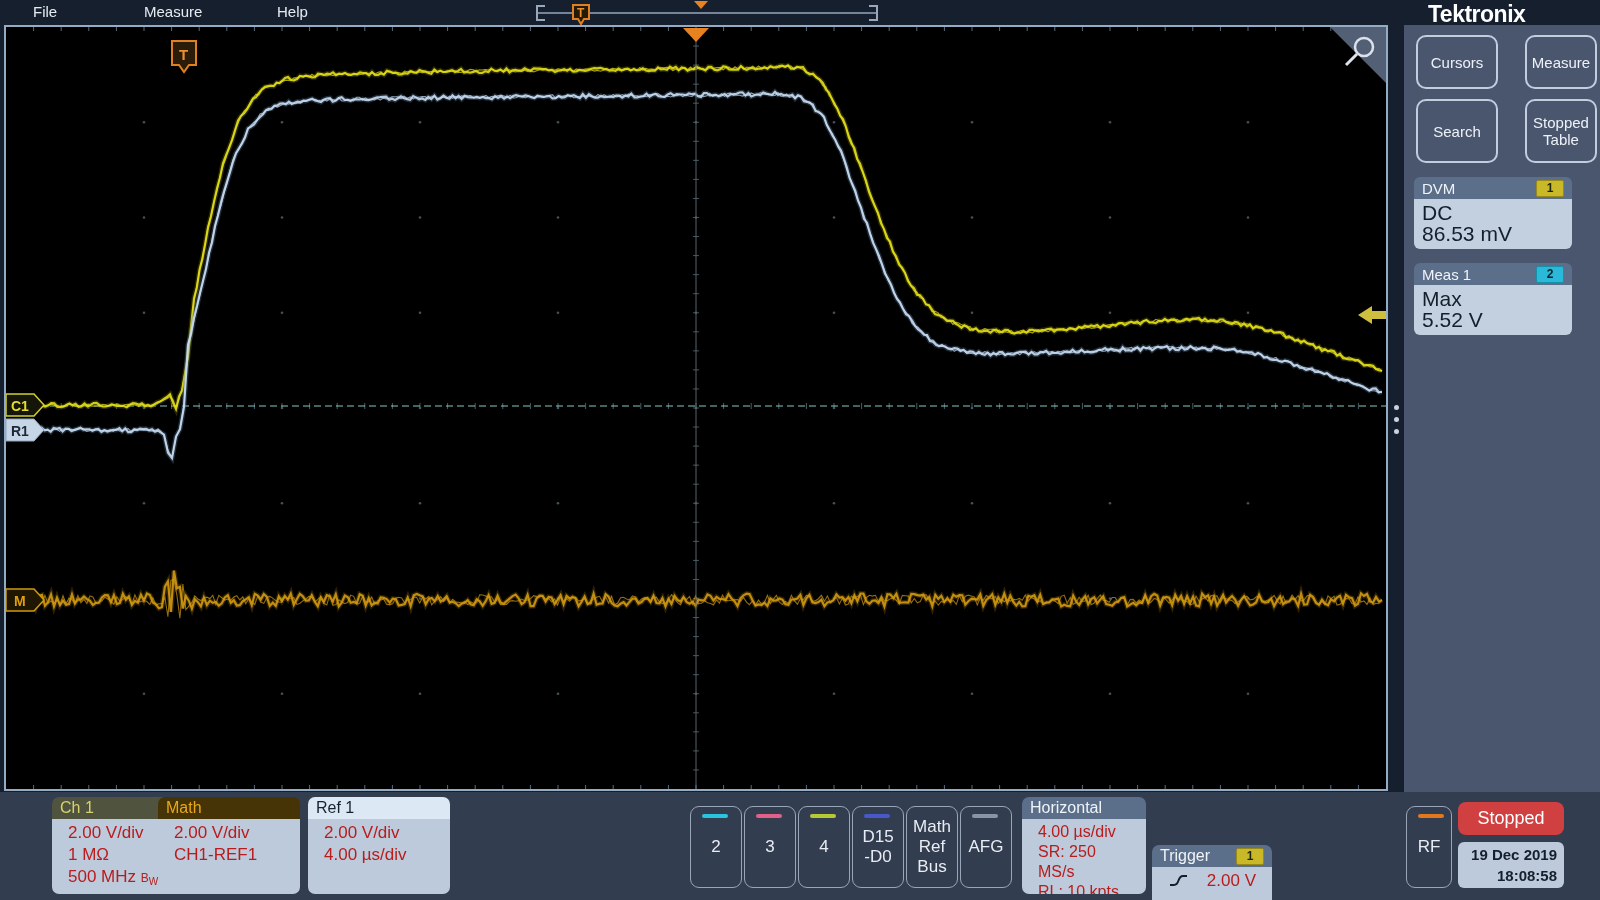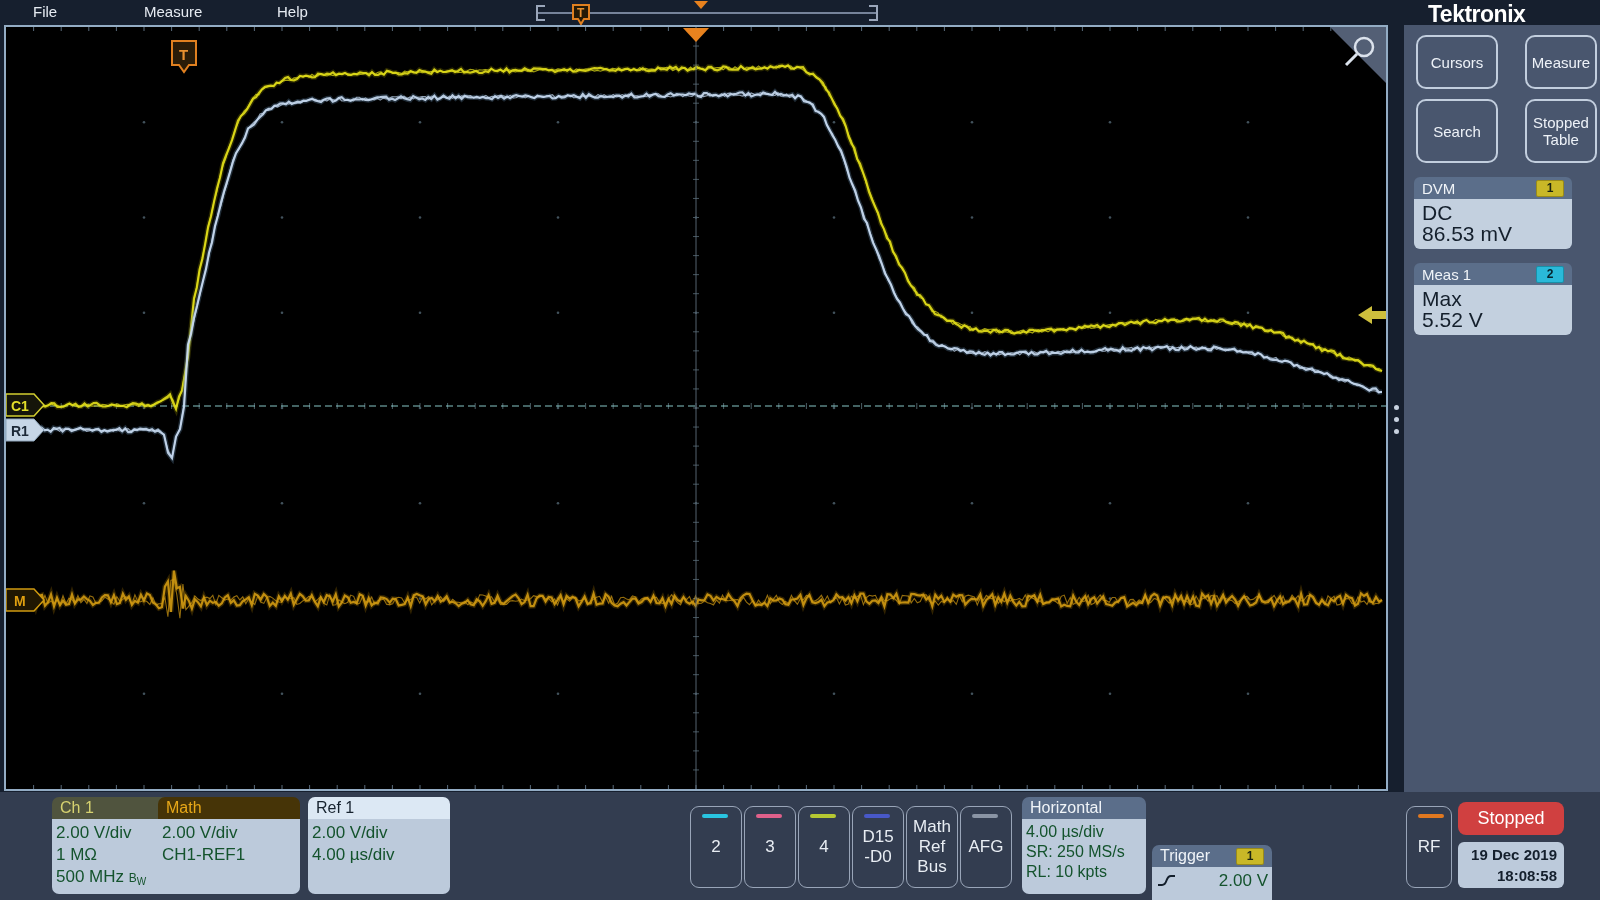--- a/index.html
+++ b/index.html
@@ -31,21 +31,21 @@
              display:flex;justify-content:space-between;align-items:center;}
   .panel .bd{background:#c3d0df;color:#141f2c;font-size:21px;line-height:21px;padding:3px 16px 5px 8px;}
   .badge{width:26px;height:15px;border-radius:2px;font-size:12px;font-weight:bold;color:#1c2410;
          text-align:center;line-height:15px;}
   .badge.yellow{background:#c9b827;border:1px solid #988a1a;}
   .badge.cyan{background:#2ab9d9;border:1px solid #1890a8;color:#06242c;}
   
   .bottombar{position:absolute;left:0;top:792px;width:1600px;height:108px;background:#333d50;}
   .bpanel{position:absolute;top:5px;border-radius:7px;overflow:hidden;}
   .bpanel .hd{height:22px;font-size:16px;padding:0 8px;display:flex;justify-content:space-between;align-items:center;}
-  .bpanel .bd{background:#bccadb;color:#14532d;font-size:17px;line-height:22px;padding:3px 4px;height:69px;}
+  .bpanel .bd{background:#bccadb;color:#b91c1c;font-size:17px;line-height:22px;padding:3px 16px;height:69px;}
   .hd-blue{background:#5b6e8a;color:#f0f4f8;}
   .hd-ch1{background:#50543e;color:#d6d270;}
   .hd-math{background:#463407;color:#e8a818;}
   .hd-ref{background:#dce8f4;color:#16222e;}
   #p-ch1{left:8px;width:142px;margin-left:44px;}  #p-math{left:158px;width:142px;}  #p-ref1{left:308px;width:142px;}
   #p-horiz{left:1022px;width:124px;} #p-horiz .bd{font-size:16px;line-height:20px;}
   #p-trig{left:1152px;width:120px;margin-top:48px;}  #p-acq{left:1278px;width:120px;}
   .chbtn{position:absolute;top:14px;width:50px;height:80px;background:transparent;
          border:1.5px solid #99a5b8;border-radius:9px;color:#e8edf3;font-size:17px;
          display:flex;align-items:center;justify-content:center;text-align:center;cursor:pointer;}

